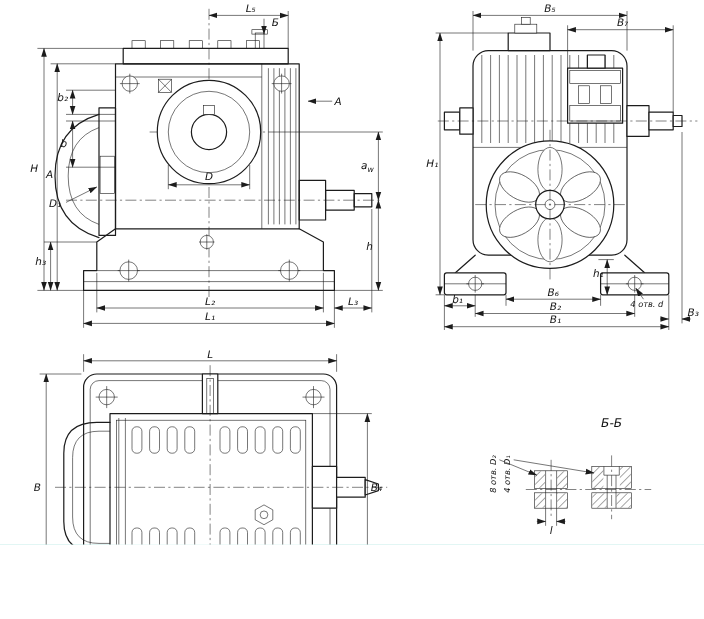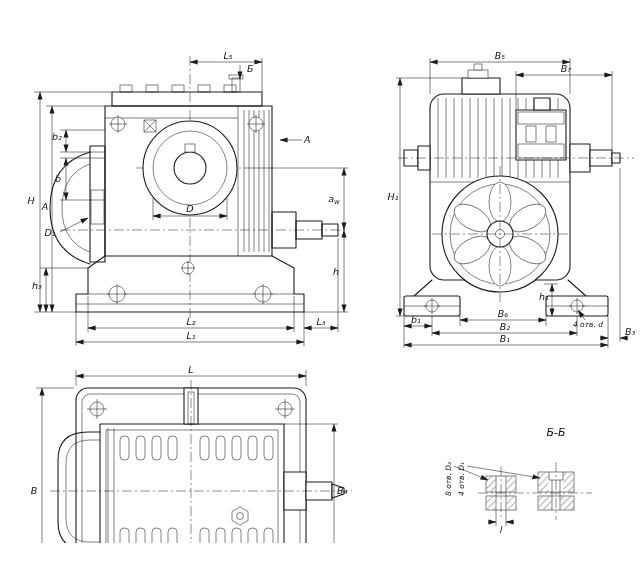--- a/index.html
+++ b/index.html
@@ -1,17 +1,17 @@
 <!DOCTYPE html>
 <html><head>
 <meta charset="utf-8">
 <title>Worm gear motor-reducer drawing</title>
 <style>
   html,body{margin:0;padding:0;background:#ffffff;}
-  .sheet{width:640px;height:495px;position:relative;background:#14b8a6;margin-top:48px;}
+  .sheet{width:640px;height:495px;position:relative;background:#14b8a6;}
   svg{display:block;}
   .m{stroke:#1c1c1c;stroke-width:1.1;fill:none;stroke-linejoin:round;stroke-linecap:round;}
   .t{stroke:#1c1c1c;stroke-width:.55;fill:none;}
   .cl{stroke:#1c1c1c;stroke-width:.5;fill:none;stroke-dasharray:10 3 2 3;}
   .dim{stroke:#1c1c1c;stroke-width:.55;fill:none;}
   .wf{fill:#ffffff;}
   text{fill:#111111;font-family:"DejaVu Sans",sans-serif;font-size:9.5px;font-style:italic;}
   .note{font-size:7.5px;}
   .ttl{font-size:11px;}
   .sub{font-size:7px;}

